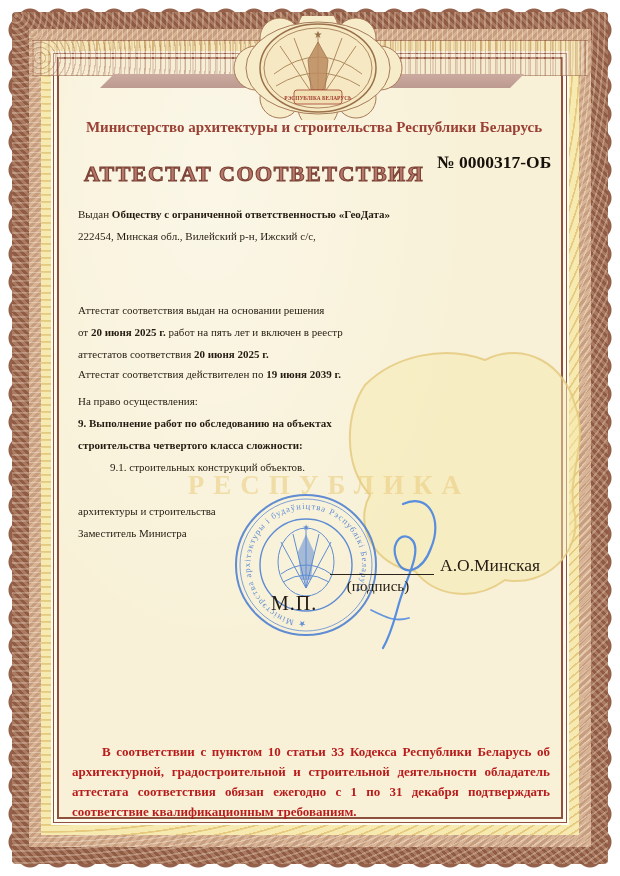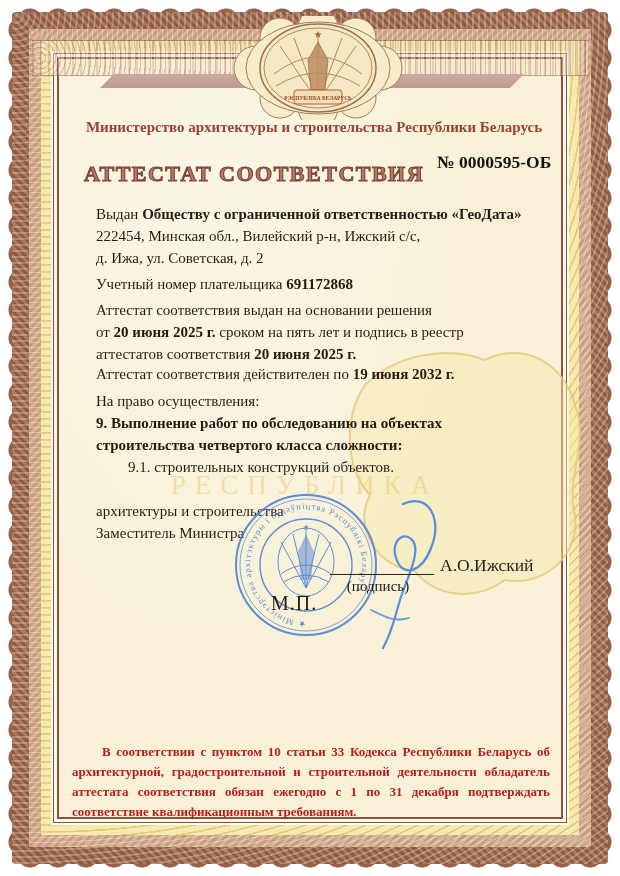--- a/index.html
+++ b/index.html
@@ -37,31 +37,31 @@
   .top-strip{position:absolute;left:32px;right:32px;top:40px;height:34px;z-index:2;
     border-top:1px solid rgba(140,85,60,.55);border-bottom:1px solid rgba(140,85,60,.45);
     background:
       repeating-radial-gradient(circle at 8px 17px,rgba(150,95,70,.32) 0 1px,transparent 1.5px 5px),
       repeating-linear-gradient(90deg,rgba(172,118,88,.28) 0 2px,rgba(243,228,198,.45) 2px 8px);}
   .mauve-band{position:absolute;left:100px;right:96px;top:74px;height:14px;z-index:2;
     background:linear-gradient(#cbaaa0,#bd9a90);
     clip-path:polygon(14px 0,100% 0,calc(100% - 14px) 100%,0 100%);}
   
   .wm-map{position:absolute;left:325px;top:325px;z-index:2;}
-  .wm-text{position:absolute;left:140px;top:470px;width:330px;z-index:2;text-align:center;
-    font-weight:normal;font-size:27px;letter-spacing:9px;color:rgba(233,203,122,.55);}
+  .wm-text{position:absolute;left:140px;top:470px;width:330px;z-index:2;text-align:right;
+    font-weight:bold;font-size:27px;letter-spacing:9px;color:rgba(233,203,122,.55);}
   
   .medallion{position:absolute;left:228px;top:16px;z-index:3;}
   
   .txt{position:absolute;z-index:4;color:#241c12;}
   .ministry{left:68px;right:60px;top:119px;text-align:center;font-weight:bold;font-size:15px;color:#9a4034;}
   .doc-title{left:84px;top:145px;font-weight:bold;font-size:22px;letter-spacing:1.5px;
     color:#b5786b;margin-top:16px;-webkit-text-stroke:1.1px #7c4236;}
   .doc-number{left:437px;top:152px;font-weight:bold;font-size:17.5px;color:#17110b;}
-  .para{font-size:15px;line-height:22px;left:78px;width:470px;margin-left:18px;}
+  .para{font-size:11px;line-height:22px;left:78px;width:470px;}
   .p1{top:203px;} .p2{top:273px;} .p3{top:299px;} .p4{top:363px;} .p5{top:390px;}
   .indent{padding-left:32px;}
   .officials{top:500px;}
   .sig-line{position:absolute;left:330px;top:574px;width:104px;border-top:1.2px solid #2a241c;z-index:6;}
   .sig-caption{left:318px;top:578px;width:120px;text-align:center;font-size:15px;z-index:6;}
   .signer{left:440px;top:555px;font-size:17.5px;z-index:6;}
   .mp{left:271px;top:592px;font-size:20px;letter-spacing:1px;z-index:6;}
   
   .seal{position:absolute;left:231px;top:490px;z-index:5;opacity:.88;}
   .autograph{position:absolute;left:335px;top:492px;z-index:6;}
@@ -115,40 +115,36 @@
       <path d="M48,70 q42,-26 84,0" fill="none"></path>
     </g>
     <polygon points="90,26 100,44 97,74 83,74 80,44" fill="#bd8c60" opacity="0.85" stroke="#8f6238" stroke-width="0.8"></polygon>
     <text x="90" y="22" text-anchor="middle" font-size="10" fill="#9a7048">★</text>
     <rect x="66" y="74" width="48" height="14" rx="3" fill="#f0dfb2" stroke="#a33b2a" stroke-width="0.8"></rect>
     <text x="90" y="83.5" text-anchor="middle" font-size="5.4" fill="#a33b2a" font-family="Liberation Serif, serif" font-weight="bold">РЭСПУБЛІКА БЕЛАРУСЬ</text>
   </svg>
 
   <div class="txt ministry">Министерство архитектуры и строительства Республики Беларусь</div>
   <div class="txt doc-title">АТТЕСТАТ СООТВЕТСТВИЯ</div>
-  <div class="txt doc-number">№ 0000595-ОБ</div>
+  <div class="txt doc-number">№ 0000317-ОБ</div>
 
   <div class="txt para p1">
     <div><span>Выдан </span><b>Обществу с ограниченной ответственностью «ГеоДата»</b></div>
     <div>222454, Минская обл., Вилейский р-н, Ижский с/с,</div>
-    <div>д. Ижа, ул. Советская, д. 2</div>
   </div>
 
-  <div class="txt para p2">
-    <span>Учетный номер плательщика </span><b>691172868</b>
-  </div>
 
   <div class="txt para p3">
     <div>Аттестат соответствия выдан на основании решения</div>
-    <div><span>от </span><b>20 июня 2025 г.</b><span> сроком на пять лет и подпись в реестр</span></div>
+    <div><span>от </span><b>20 июня 2025 г.</b><span> работ на пять лет и включен в реестр</span></div>
     <div><span>аттестатов соответствия </span><b>20 июня 2025 г.</b></div>
   </div>
 
   <div class="txt para p4">
-    <span>Аттестат соответствия действителен по </span><b>19 июня 2032 г.</b>
+    <span>Аттестат соответствия действителен по </span><b>19 июня 2039 г.</b>
   </div>
 
   <div class="txt para p5">
     <div>На право осуществления:</div>
     <div><b>9. Выполнение работ по обследованию на объектах</b></div>
     <div><b>строительства четвертого класса сложности:</b></div>
     <div class="indent">9.1. строительных конструкций объектов.</div>
   </div>
 
   <div class="txt para officials">
@@ -176,18 +172,18 @@
   </svg>
 
   <svg class="autograph" width="110" height="160" viewBox="0 0 110 160">
     <path d="M 68,12 C 94,0 108,28 96,56 C 88,78 68,88 61,66 C 55,48 70,38 78,49
              C 86,60 72,86 65,108 C 59,128 57,140 48,156" fill="none" stroke="#4a86e0" stroke-width="2.2" stroke-linecap="round" opacity="0.92"></path>
     <path d="M 36,118 C 52,126 60,130 74,126" fill="none" stroke="#4a86e0" stroke-width="1.8" stroke-linecap="round" opacity="0.85"></path>
   </svg>
 
   <div class="sig-line"></div>
   <div class="txt sig-caption">(подпись)</div>
-  <div class="txt signer">А.О.Ижский</div>
+  <div class="txt signer">А.О.Минская</div>
   <div class="txt mp">М.П.</div>
 
   <div class="txt footer-note">В соответствии с пунктом 10 статьи 33 Кодекса Республики Беларусь об архитектурной, градостроительной и строительной деятельности обладатель аттестата соответствия обязан ежегодно с 1 по 31 декабря подтверждать соответствие квалификационным требованиям.</div>
 
 </div>
 
 </body></html>

